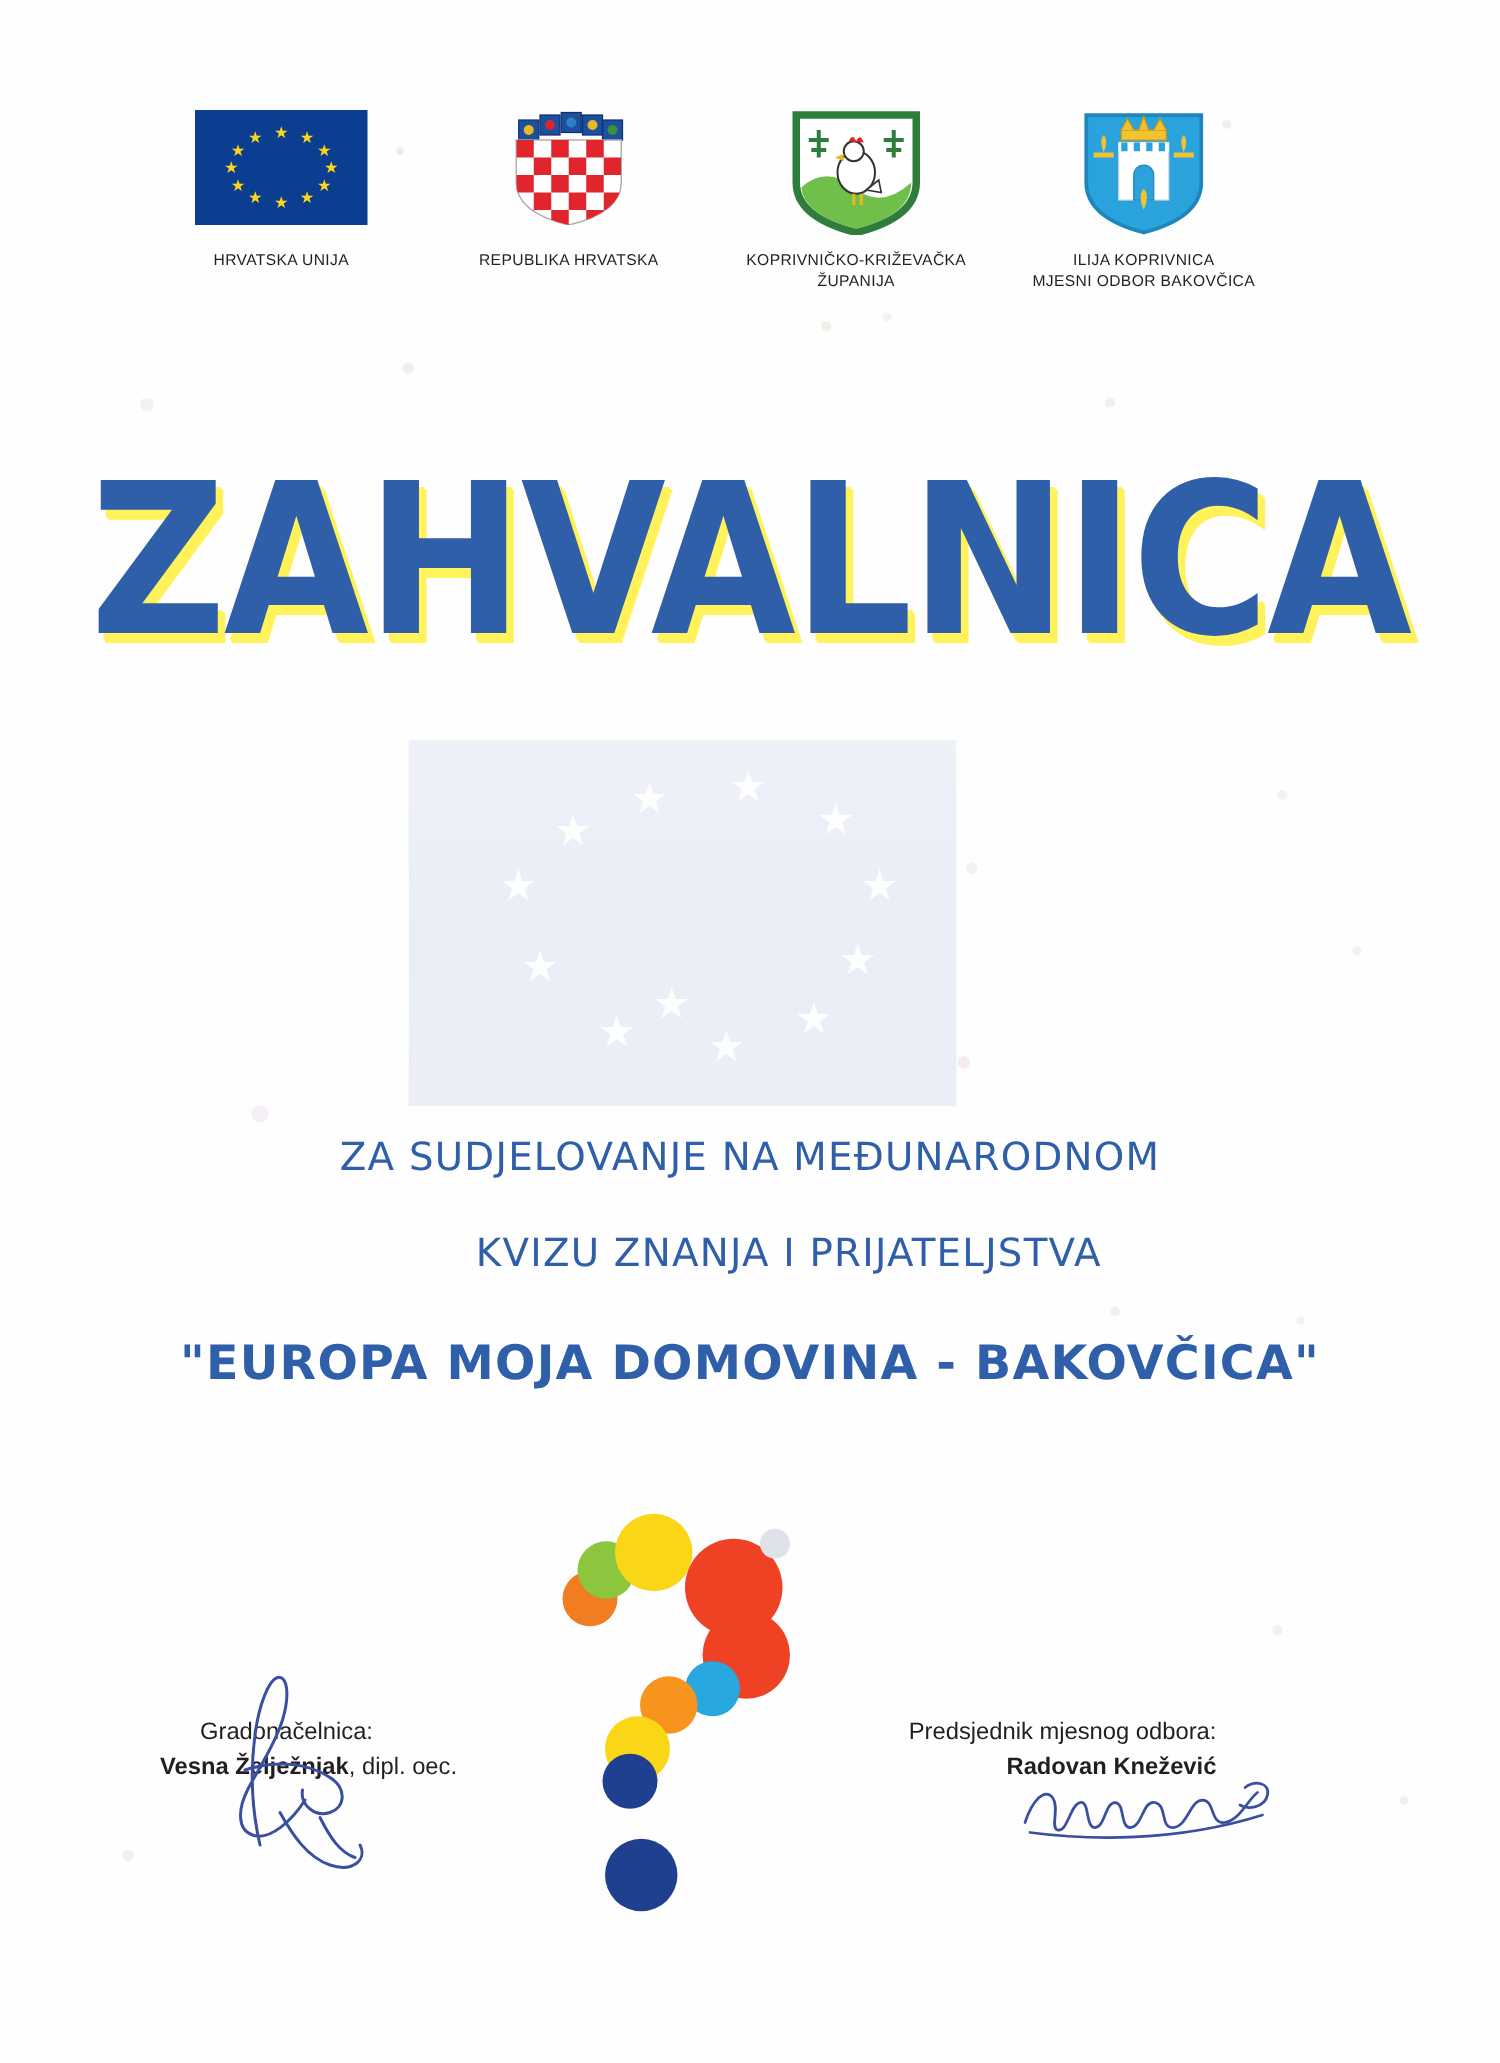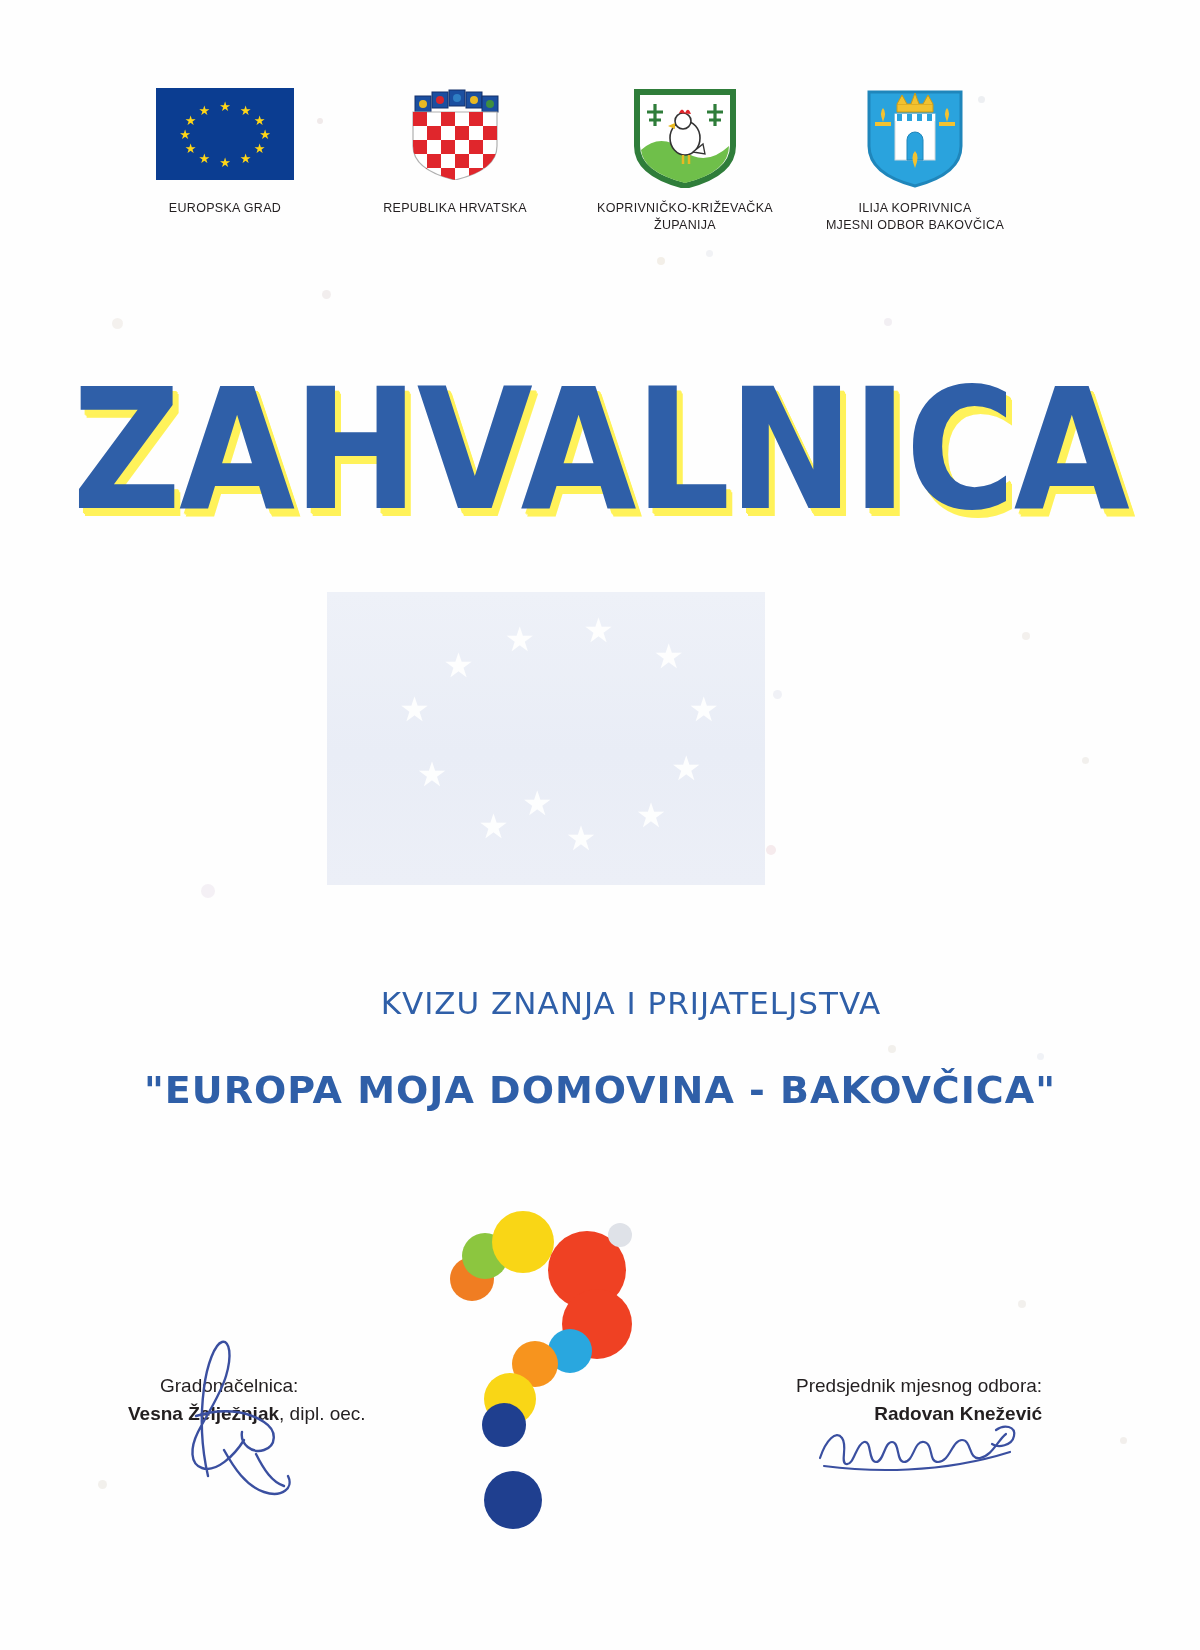--- a/index.html
+++ b/index.html
@@ -151,21 +151,21 @@
     color: #231f20;
     font-family: "Liberation Sans", sans-serif;
   }
 
   
   .qmark { position: absolute; top: 1205px; left: 440px; width: 220px; height: 360px; }
   .qdot { position: absolute; border-radius: 50%; }
 
   
   .sig-left { position: absolute; top: 1375px; left: 128px; }
-  .sig-right { position: absolute; top: 1375px; left: 764px; }
+  .sig-right { position: absolute; top: 1375px; left: 695px; }
   .sig-role { font-size: 19px; color: #231f20; font-family: "Liberation Sans", sans-serif; margin-left: 32px; }
   .sig-name { font-size: 19px; color: #231f20; margin-top: 6px; font-family: "Liberation Sans", sans-serif; }
   .sig-name b { font-weight: bold; }
   .sig-right .sig-role, .sig-right .sig-name { text-align: right; }
   .sig-scribble { position: absolute; pointer-events: none; }
 </style>
 </head>
 <body>
 
 <div class="page">
@@ -200,21 +200,21 @@
           <span class="star" style="left:75%;top:65%;">★</span>
           <span class="star" style="left:65%;top:76%;">★</span>
           <span class="star" style="left:50%;top:80%;">★</span>
           <span class="star" style="left:35%;top:76%;">★</span>
           <span class="star" style="left:25%;top:65%;">★</span>
           <span class="star" style="left:21%;top:50%;">★</span>
           <span class="star" style="left:25%;top:35%;">★</span>
           <span class="star" style="left:35%;top:24%;">★</span>
         </div>
       </div>
-      <div class="logo-caption">EUROPSKA GRAD</div>
+      <div class="logo-caption">HRVATSKA UNIJA</div>
     </div>
 
     <div class="logo-cell">
       <div class="logo-art">
         <svg width="104" height="92" viewBox="0 0 104 92">
 
           <g>
             <rect x="12" y="8" width="16" height="16" fill="#1b4fa0" stroke="#14306b" stroke-width="1"></rect>
             <rect x="29" y="4" width="16" height="16" fill="#1b4fa0" stroke="#14306b" stroke-width="1"></rect>
             <rect x="46" y="2" width="16" height="16" fill="#1b4fa0" stroke="#14306b" stroke-width="1"></rect>
@@ -326,20 +326,21 @@
     <span class="pstar" style="left:20%;top:40%;">★</span>
     <span class="pstar" style="left:86%;top:40%;">★</span>
     <span class="pstar" style="left:24%;top:62%;">★</span>
     <span class="pstar" style="left:82%;top:60%;">★</span>
     <span class="pstar" style="left:38%;top:80%;">★</span>
     <span class="pstar" style="left:58%;top:84%;">★</span>
     <span class="pstar" style="left:74%;top:76%;">★</span>
     <span class="pstar" style="left:48%;top:72%;">★</span>
   </div>
 
+  <div class="line line1">ZA SUDJELOVANJE NA MEĐUNARODNOM</div>
   <div class="line line2">KVIZU ZNANJA I PRIJATELJSTVA</div>
   <div class="line line3">"EUROPA MOJA DOMOVINA - BAKOVČICA"</div>
 
 
   <div class="qmark">
     <div class="qdot" style="left:10px;top:52px;width:44px;height:44px;background:#f07d22;"></div>
     <div class="qdot" style="left:22px;top:28px;width:46px;height:46px;background:#8cc63f;"></div>
     <div class="qdot" style="left:52px;top:6px;width:62px;height:62px;background:#f9d616;"></div>
     <div class="qdot" style="left:108px;top:26px;width:78px;height:78px;background:#ef4123;"></div>
     <div class="qdot" style="left:122px;top:84px;width:70px;height:70px;background:#ef4123;"></div>

